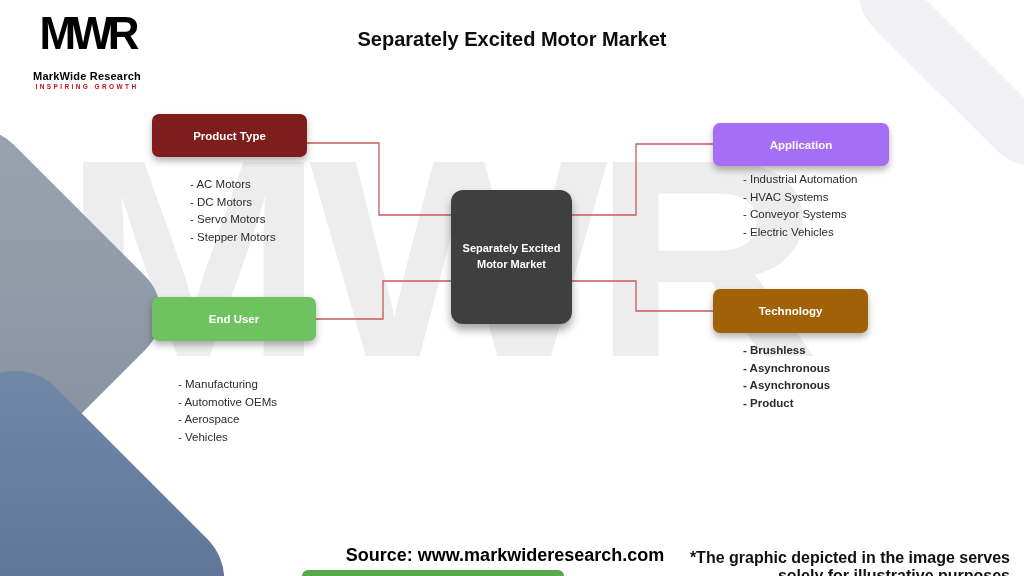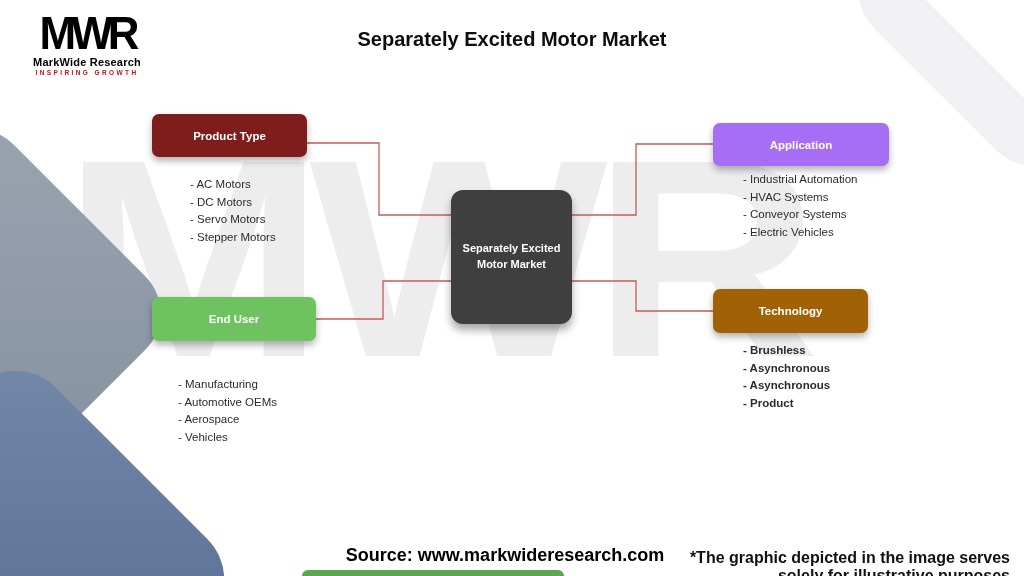--- a/index.html
+++ b/index.html
@@ -37,21 +37,21 @@
   .green-strip{
     left:302px;bottom:0;width:262px;height:6px;border-radius:6px 6px 0 0;
     background:#57a94c;
   }
 
   
   .content{position:absolute;inset:0;z-index:3;}
 
   .logo{position:absolute;left:22px;top:12px;width:130px;text-align:center;color:#000;}
   .logo-mark{font-size:44px;font-weight:800;letter-spacing:-5px;line-height:0.95;transform:scaleY(1.05);}
-  .logo-name{font-size:11px;font-weight:700;margin-top:2px;letter-spacing:0.2px;}
+  .logo-name{font-size:11px;font-weight:700;margin-top:16px;letter-spacing:0.2px;}
   .logo-tagline{font-size:6.5px;font-weight:700;letter-spacing:2.4px;color:#c41212;margin-top:1px;}
 
   .page-title{
     position:absolute;left:0;right:0;top:28px;text-align:center;
     font-size:20px;font-weight:700;color:#0d0d0d;
   }
 
   .connectors{position:absolute;inset:0;width:1024px;height:576px;}
   .connectors polyline{fill:none;stroke:#c65a5a;stroke-width:1.3;}
 

